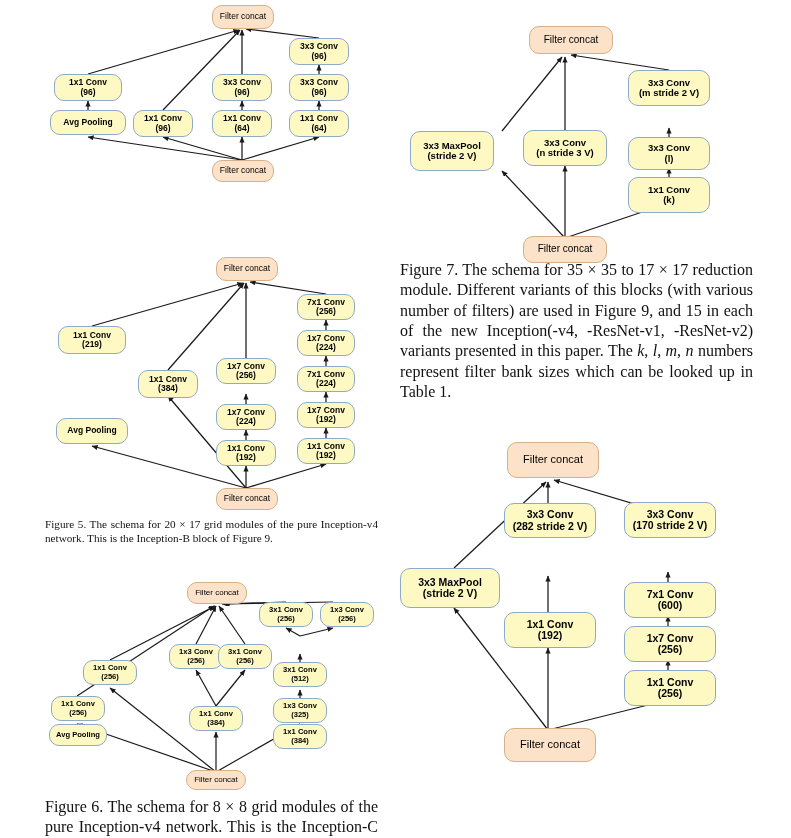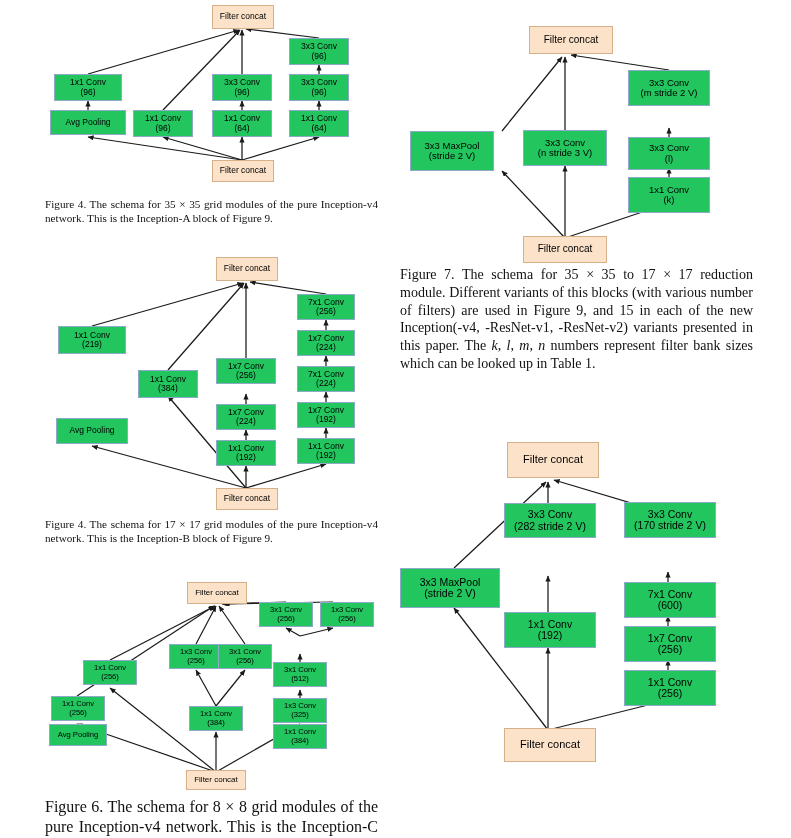--- a/index.html
+++ b/index.html
@@ -22,24 +22,26 @@
     box-sizing: border-box;
     display: flex;
     flex-direction: column;
     align-items: center;
     justify-content: center;
     text-align: right;
     font-family: "Liberation Sans", sans-serif;
     color: #000000;
     line-height: 1.08;
     z-index: 2;
+    border-radius: 10px;
   }
   .node.conv {
-    background: #22c55e;
+    background: #fef9c3;
     border: 1px solid #8eaac6;
+    font-weight: bold;
   }
   .node.concat {
     background: #fbe2c8;
     border: 1px solid #d6b089;
   }
   .node .l1 { display: block; }
   .node .l2 { display: block; }
 
   
   .caption {
@@ -120,21 +122,20 @@
     <div class="node conv" style="left:289px; top:38px; width:60px; height:27px; font-size:8.5px;">
       <span class="l1">3x3 Conv</span>
       <span class="l2">(96)</span>
     </div>
 
     <div class="node concat" style="left:212px; top:160px; width:62px; height:22px; font-size:8.5px;">
       <span class="l1">Filter concat</span>
     </div>
   </div>
 
-  <div class="caption" style="left:45px; top:197px; width:333px; font-size:11.2px;">Figure 4. The schema for 35 × 35 grid modules of the pure Inception-v4 network. This is the Inception-A block of Figure 9.</div>
 
   <div class="fig" style="left:0px; top:250px; width:396px; height:260px;">
     <svg width="396" height="260">
       <g stroke="#1a1a1a" stroke-width="1.25" fill="none" marker-end="url(#ah)">
 
         <path d="M246,238 L92,196"></path>
         <path d="M246,238 L168,146"></path>
         <path d="M246,238 L246,216"></path>
         <path d="M246,238 L326,214"></path>
 
@@ -202,21 +203,21 @@
     <div class="node conv" style="left:297px; top:44px; width:58px; height:26px; font-size:8.5px;">
       <span class="l1">7x1 Conv</span>
       <span class="l2">(256)</span>
     </div>
 
     <div class="node concat" style="left:216px; top:238px; width:62px; height:22px; font-size:8.5px;">
       <span class="l1">Filter concat</span>
     </div>
   </div>
 
-  <div class="caption" style="left:45px; top:517px; width:333px; font-size:11.2px;">Figure 4. The schema for 17 × 17 grid modules of the pure Inception-v4 network. This is the Inception-B block of Figure 9.</div>
+  <div class="caption" style="left:45px; top:517px; width:333px; font-size:11.2px;">Figure 5. The schema for 20 × 17 grid modules of the pure Inception-v4 network. This is the Inception-B block of Figure 9.</div>
 
   <div class="fig" style="left:0px; top:578px; width:396px; height:212px;">
     <svg width="396" height="212">
       <g stroke="#1a1a1a" stroke-width="1.2" fill="none" marker-end="url(#ah)">
 
         <path d="M216,194 L77,146"></path>
         <path d="M216,194 L110,110"></path>
         <path d="M216,194 L216,154"></path>
         <path d="M216,194 L300,146"></path>
 
@@ -338,21 +339,21 @@
     <div class="node conv" style="left:232px; top:62px; width:82px; height:36px; font-size:9.5px;">
       <span class="l1">3x3 Conv</span>
       <span class="l2">(m stride 2 V)</span>
     </div>
 
     <div class="node concat" style="left:127px; top:228px; width:84px; height:27px; font-size:10px;">
       <span class="l1">Filter concat</span>
     </div>
   </div>
 
-  <div class="caption" style="left:400px; top:266px; width:353px; font-size:14px;">
+  <div class="caption" style="left:400px; top:260px; width:353px; font-size:16px;">
     <span>Figure 7. The schema for 35 × 35 to 17 × 17 reduction module. Different variants of this blocks (with various number of filters) are used in Figure 9, and 15 in each of the new Inception(-v4, -ResNet-v1, -ResNet-v2) variants presented in this paper. The </span><i>k</i><span>, </span><i>l</i><span>, </span><i>m</i><span>, </span><i>n</i><span> numbers represent filter bank sizes which can be looked up in Table 1.</span>
   </div>
 
   <div class="fig" style="left:396px; top:430px; width:395px; height:322px;">
     <svg width="395" height="322">
       <g stroke="#1a1a1a" stroke-width="1.25" fill="none" marker-end="url(#ah)">
 
         <path d="M152,300 L58,178"></path>
         <path d="M152,300 L152,218"></path>
         <path d="M152,300 L272,270"></path>

